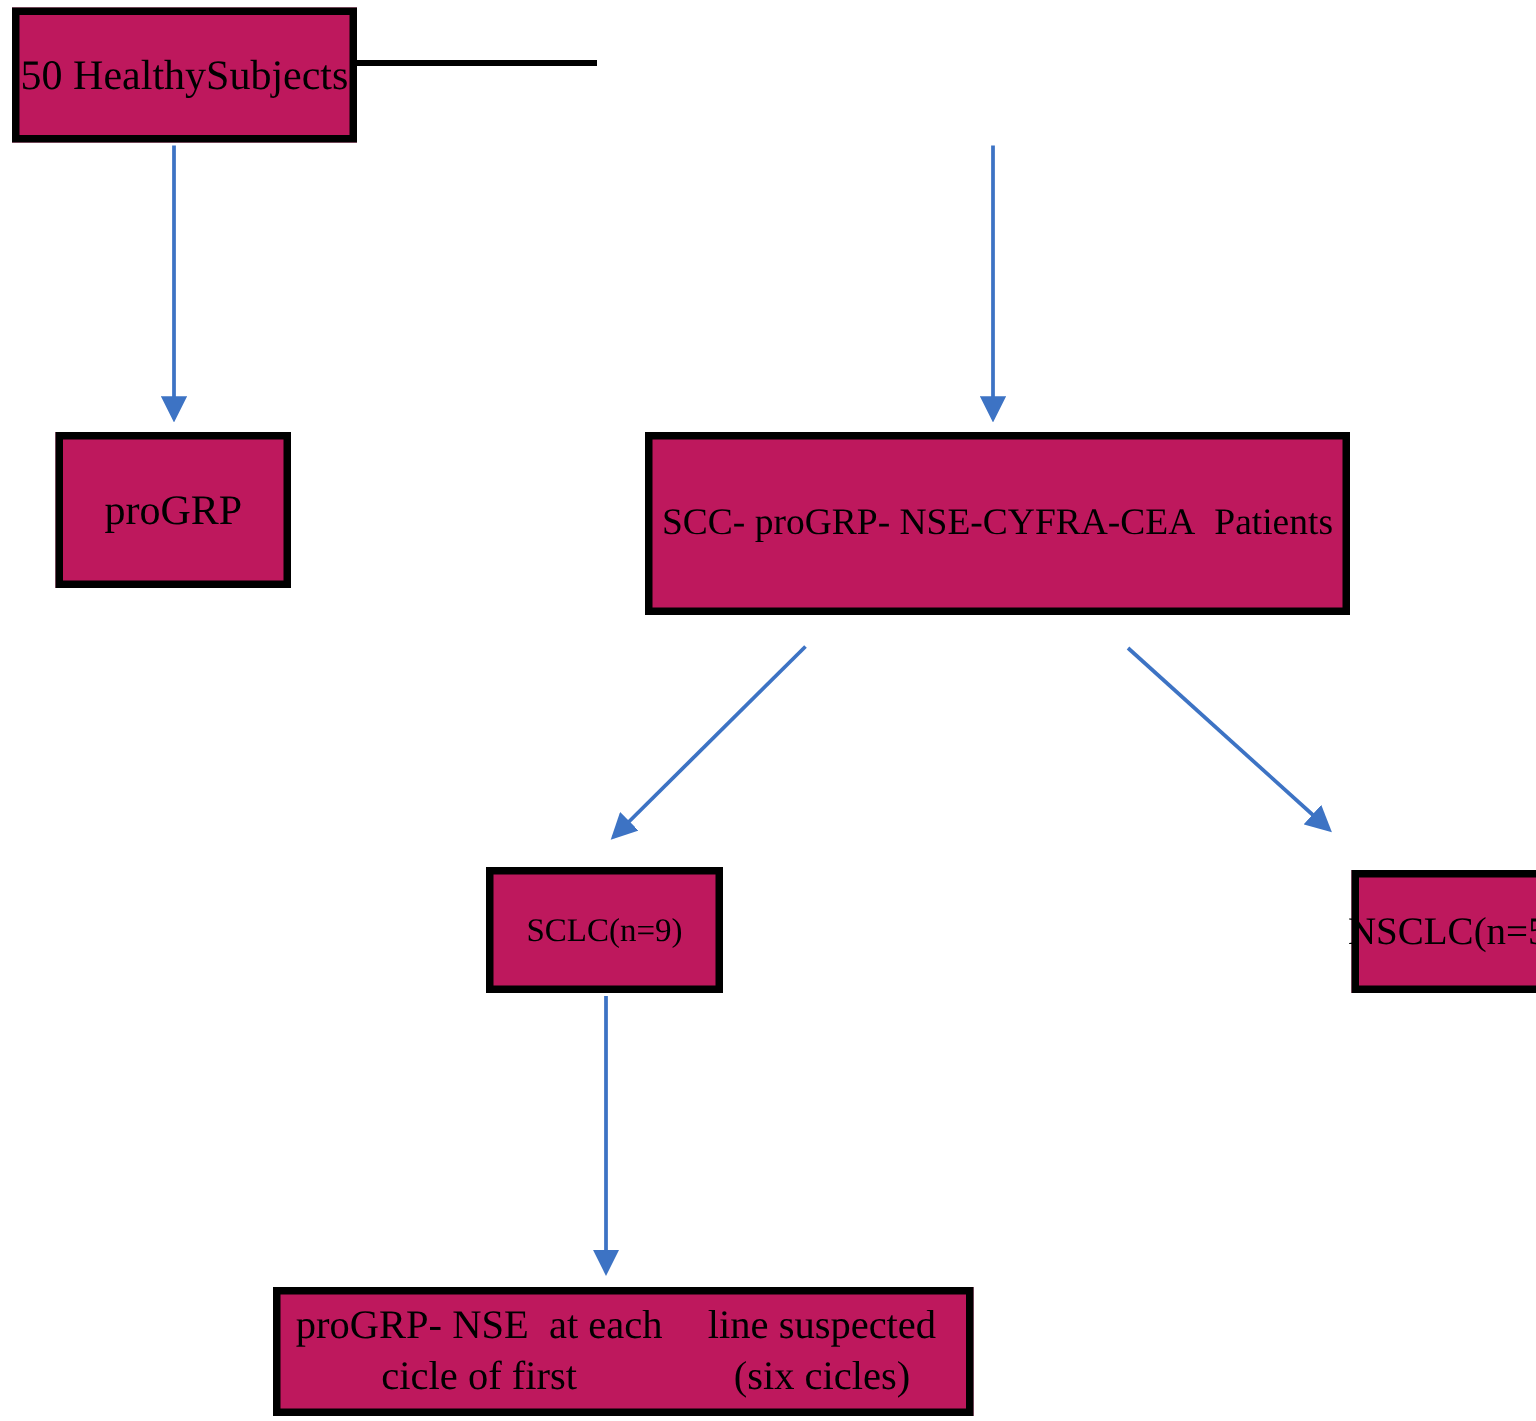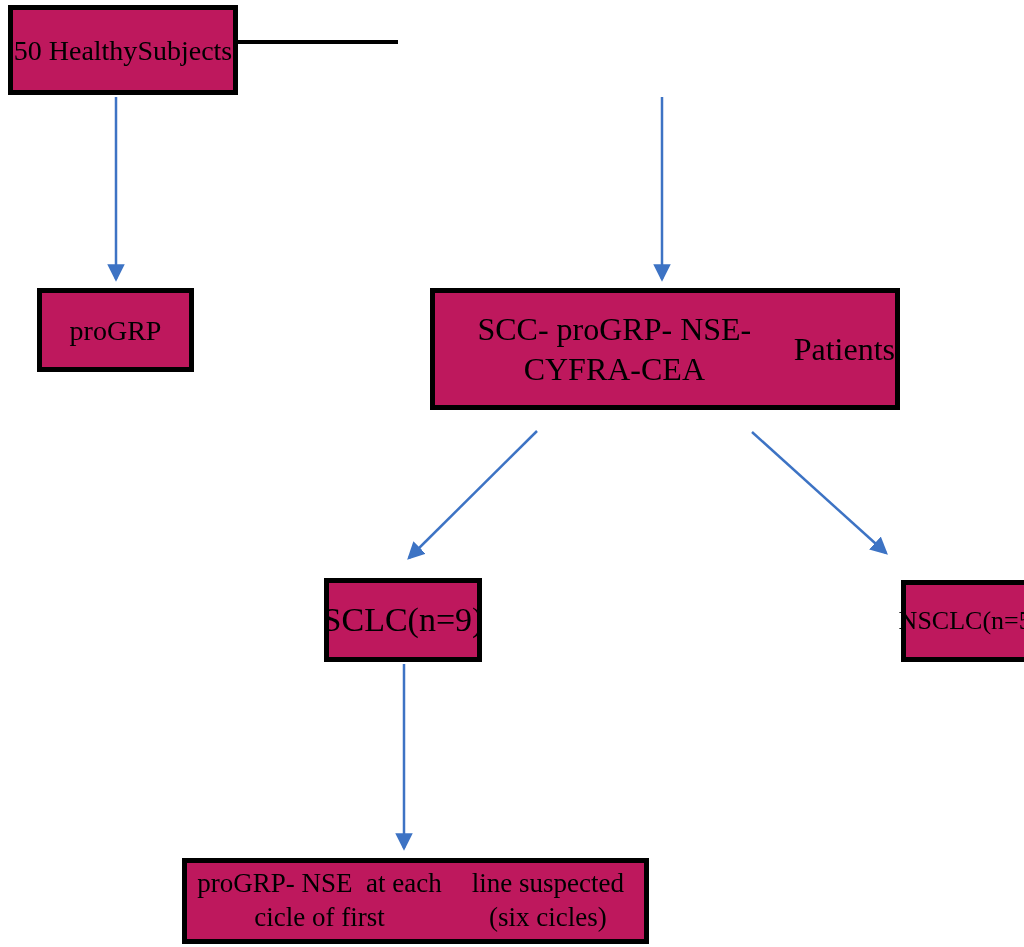--- a/index.html
+++ b/index.html
@@ -34,24 +34,24 @@
     align-items: center;
     justify-content: center;
     text-align: center;
     line-height: 1.25;
   }
   .bline {
     white-space: pre-wrap;
   }
   #box-healthy    { left: 8px;   top: 5px;   width: 230px; height: 90px;  font-size: 28px; }
   #box-patients   { left: 403px; top: 5px;   width: 522px; height: 87px;  font-size: 26px; }
-  #box-progrp     { left: 37px;  top: 288px; width: 157px; height: 84px;  font-size: 28px; }
-  #box-histology  { left: 430px; top: 288px; width: 470px; height: 122px; font-size: 32px;
+  #box-progrp     { left: 37px;  top: 288px; width: 157px; height: 104px;  font-size: 28px; }
+  #box-histology  { left: 430px; top: 288px; width: 470px; height: 122px; font-size: 25px;
                     justify-content: space-around; padding: 6px 0; }
-  #box-sclc       { left: 324px; top: 578px; width: 158px; height: 84px;  font-size: 34px; }
+  #box-sclc       { left: 324px; top: 578px; width: 158px; height: 84px;  font-size: 22px; }
   #box-nsclc      { left: 865px; top: 580px; width: 150px; height: 82px;  font-size: 26px; margin-left: 36px; }
   #box-treatment  { left: 170px; top: 858px; width: 467px; height: 86px;  font-size: 27px; margin-left: 12px; }
 </style>
 </head>
 <body>
 
 <div id="canvas">
 
   <svg id="connector-layer" viewBox="0 0 1024 947" xmlns="http://www.w3.org/2000/svg">
     <defs>

